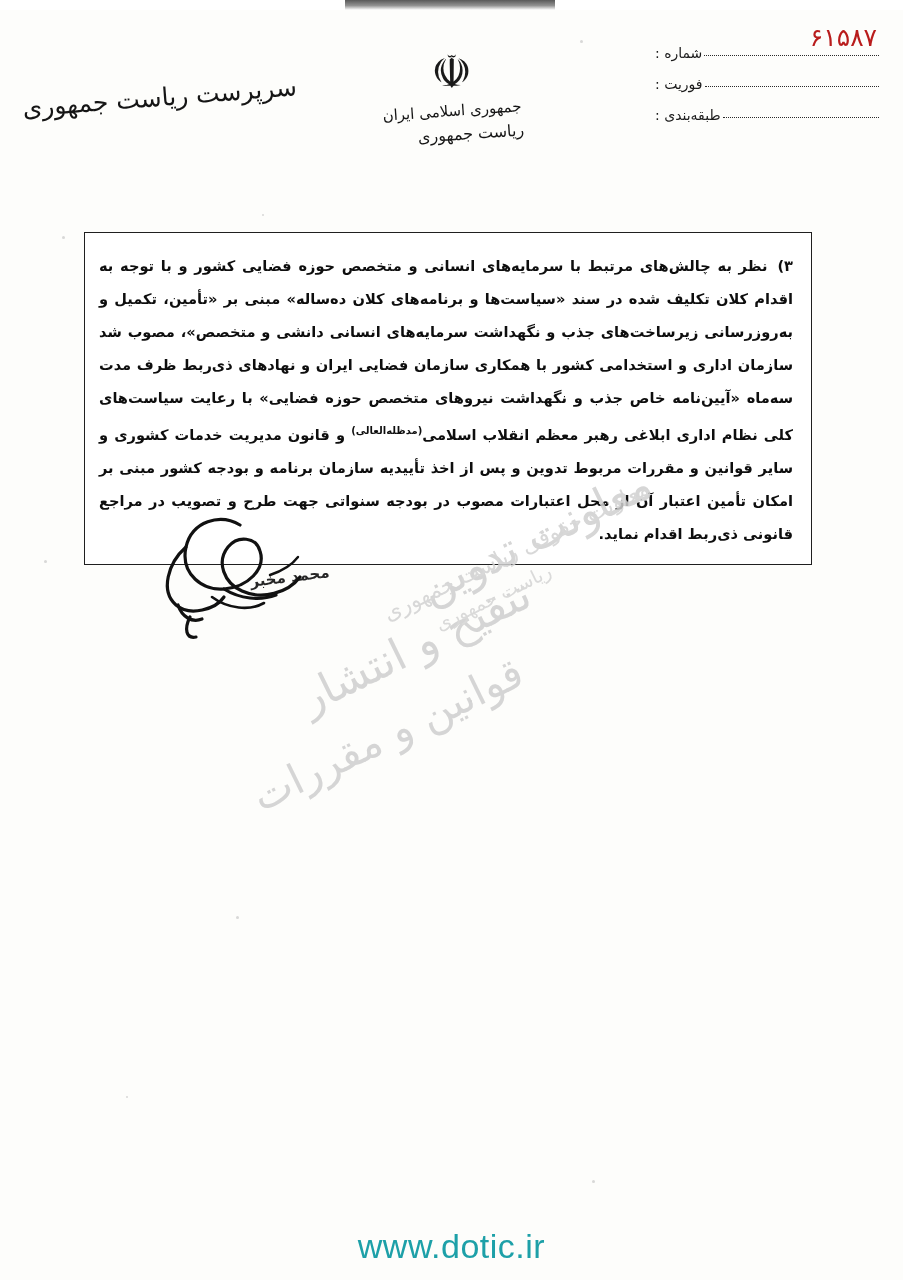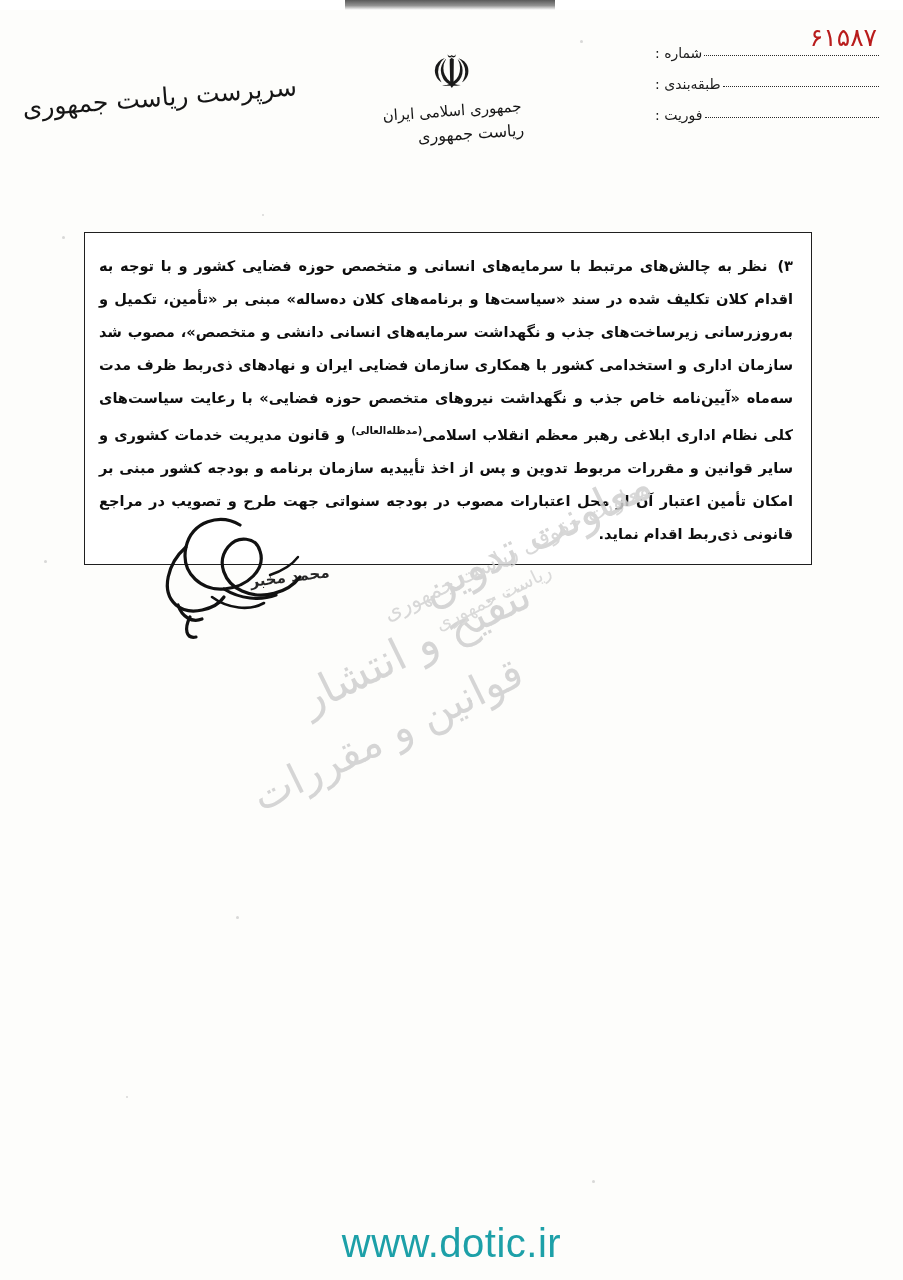--- a/index.html
+++ b/index.html
@@ -231,21 +231,21 @@
     white-space: nowrap;
   }
 
   
   #footer-url {
     position: absolute;
     left: 0;
     bottom: 14px;
     width: 903px;
     text-align: center;
-    font-size: 40px;
+    font-size: 34px;
     color: #1da0a8;
     font-family: "Liberation Sans", sans-serif;
     letter-spacing: .5px;
     direction: ltr;
   }
 </style>
 </head>
 <body>
 
 <div id="scan-page">
@@ -271,28 +271,28 @@
       <div class="meta-row">
         <span class="meta-label">شماره :</span>
         <span class="meta-dots">
           <span class="meta-value big">۶۱۵۸۷</span>
         </span>
       </div>
 
 
 
       <div class="meta-row">
-        <span class="meta-label">طبقه‌بندی :</span>
+        <span class="meta-label">فوریت :</span>
         <span class="meta-dots">
           <span class="meta-value"></span>
         </span>
       </div>
 
       <div class="meta-row">
-        <span class="meta-label">فوریت :</span>
+        <span class="meta-label">طبقه‌بندی :</span>
         <span class="meta-dots">
           <span class="meta-value"></span>
         </span>
       </div>
 
     </div>
 
     <div id="emblem-block">
       <div id="emblem-glyph">☫</div>
       <div class="org-line">جمهوری اسلامی ایران</div>

